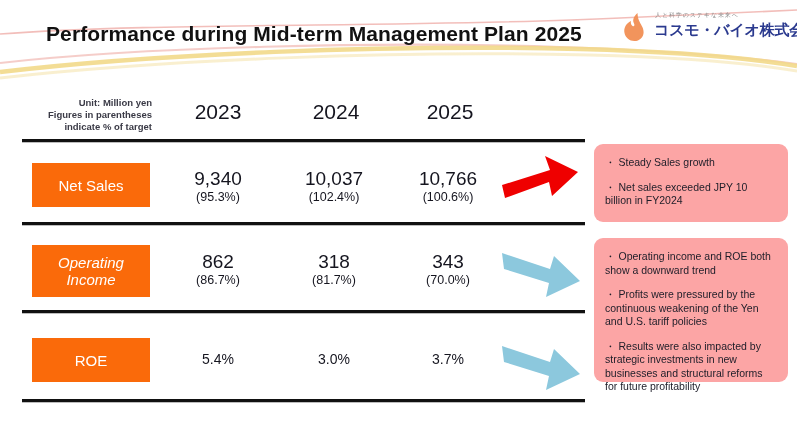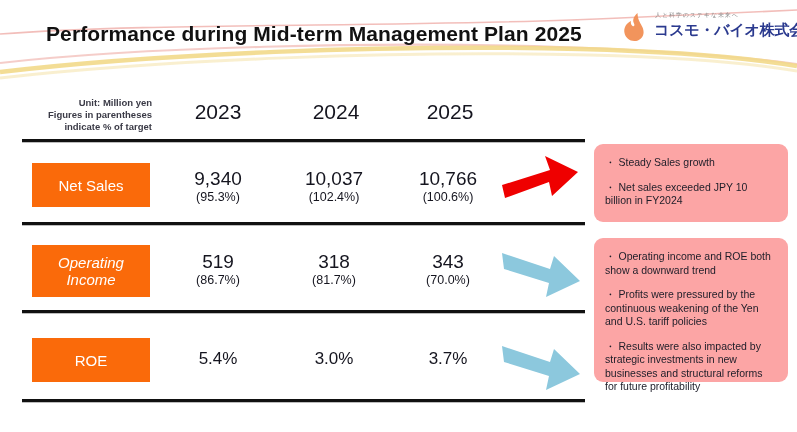--- a/index.html
+++ b/index.html
@@ -143,21 +143,21 @@
     line-height: 15px;
     color: #15151f;
     white-space: nowrap;
   }
   .row1 { top: 168px; }
   .row2 { top: 251px; }
   .row3 { top: 348px; }
   .col1 { left: 166px; }
   .col2 { left: 282px; }
   .col3 { left: 396px; }
-  .row3 .value-main { font-size: 17px; }
+  .row3 .value-main { font-size: 14px; }
 
   
   .arrow {
     position: absolute;
     pointer-events: none;
   }
   #arrow-net-sales        { left: 500px; top: 152px; width: 82px; height: 54px; }
   #arrow-operating-income { left: 500px; top: 243px; width: 84px; height: 60px; }
   #arrow-roe              { left: 500px; top: 336px; width: 84px; height: 60px; }
 
@@ -250,21 +250,21 @@
     <path d="M2,33 L50,18 L45,4 L78,20 L52,44 L49,30 L5,46 Z" fill="#ef0000"></path>
   </svg>
 
   <div class="metric-chip" id="chip-operating-income">
     <div>
       <span>Operating</span><br>
       <span>Income</span>
     </div>
   </div>
   <div class="value-cell row2 col1">
-    <div class="value-main">519</div>
+    <div class="value-main">862</div>
     <div class="value-sub">(86.7%)</div>
   </div>
   <div class="value-cell row2 col2">
     <div class="value-main">318</div>
     <div class="value-sub">(81.7%)</div>
   </div>
   <div class="value-cell row2 col3">
     <div class="value-main">343</div>
     <div class="value-sub">(70.0%)</div>
   </div>

